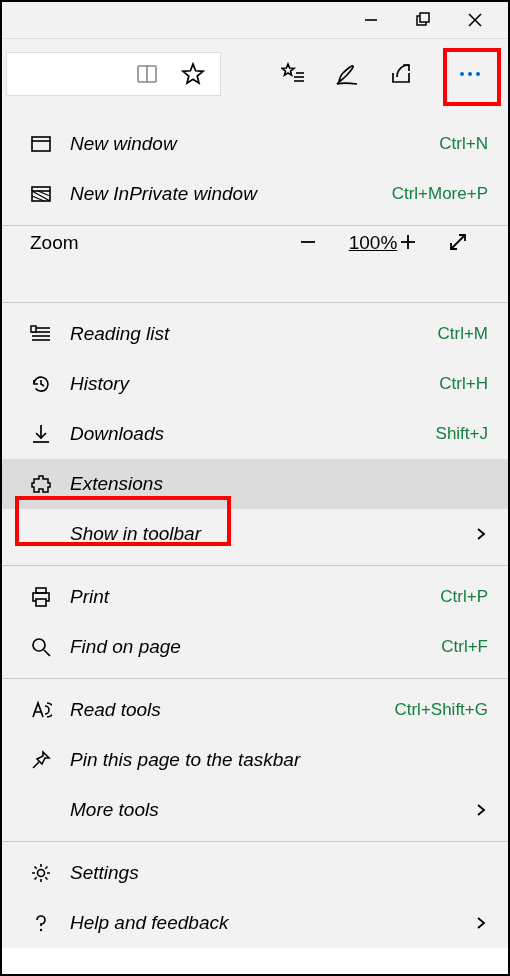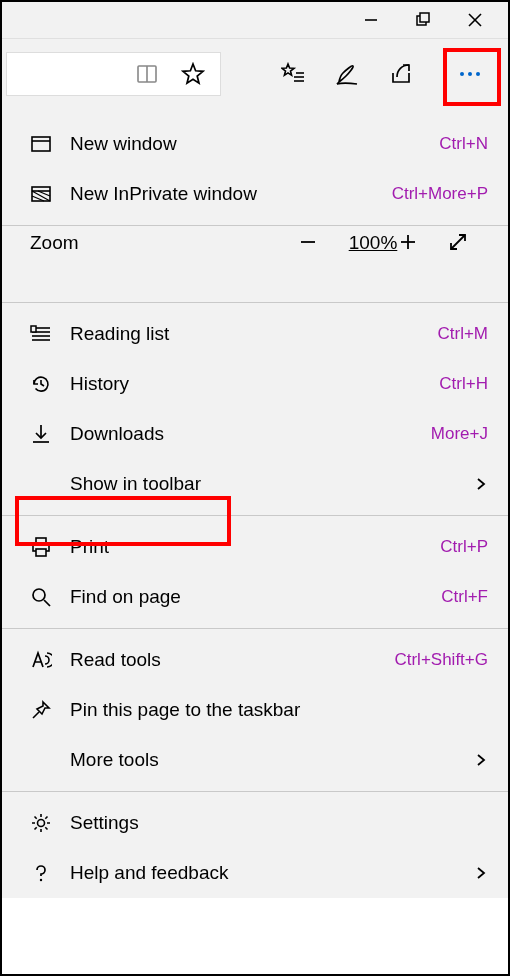--- a/index.html
+++ b/index.html
@@ -95,23 +95,24 @@
       color: #000;
     }
     .menu-item .icon-slot {
       width: 40px;
       display: flex;
       align-items: center;
       justify-content: flex-start;
     }
     .menu-item .label {
       flex: 1;
+      font-style: italic;
     }
     .menu-item .shortcut {
-      color: #a21caf;
+      color: #15803d;
       font-size: 17px;
     }
     .menu-item .chev {
       color: #000;
       font-size: 18px;
     }
     .menu-item.indent .icon-slot {
       visibility: hidden;
     }
     .menu-item.hover {
@@ -302,23 +303,31 @@
 
   <div class="menu-item">
     <div class="icon-slot">
         <svg width="22" height="22" viewBox="0 0 22 22">
           <line x1="11" y1="2" x2="11" y2="15" stroke="#000" stroke-width="1.7"></line>
           <path d="M6 10 L11 15 L16 10" fill="none" stroke="#000" stroke-width="1.7"></path>
           <line x1="3" y1="19" x2="19" y2="19" stroke="#000" stroke-width="1.7"></line>
         </svg>
       </div>
     <span class="label">Downloads</span>
-    <span class="shortcut">More+J</span>
-  </div>
-
+    <span class="shortcut">Shift+J</span>
+  </div>
+
+  <div class="menu-item hover">
+    <div class="icon-slot">
+        <svg width="22" height="22" viewBox="0 0 22 22">
+          <path d="M9 3 L13 3 L13 6 L18 6 L18 10 L20 10 L20 14 L18 14 L18 19 L13 19 L13 16 L9 16 L9 19 L4 19 L4 14 L2 14 L2 10 L4 10 L4 6 L9 6 Z" fill="none" stroke="#000" stroke-width="1.5"></path>
+        </svg>
+      </div>
+    <span class="label">Extensions</span>
+  </div>
 
   <div class="menu-item indent">
     <div class="icon-slot"></div>
     <span class="label">Show in toolbar</span>
     <span class="chev">
       <svg width="14" height="14" viewBox="0 0 14 14">
           <path d="M4 2 L10 7 L4 12" fill="none" stroke="#000" stroke-width="1.8"></path>
         </svg>
     </span>
   </div>

